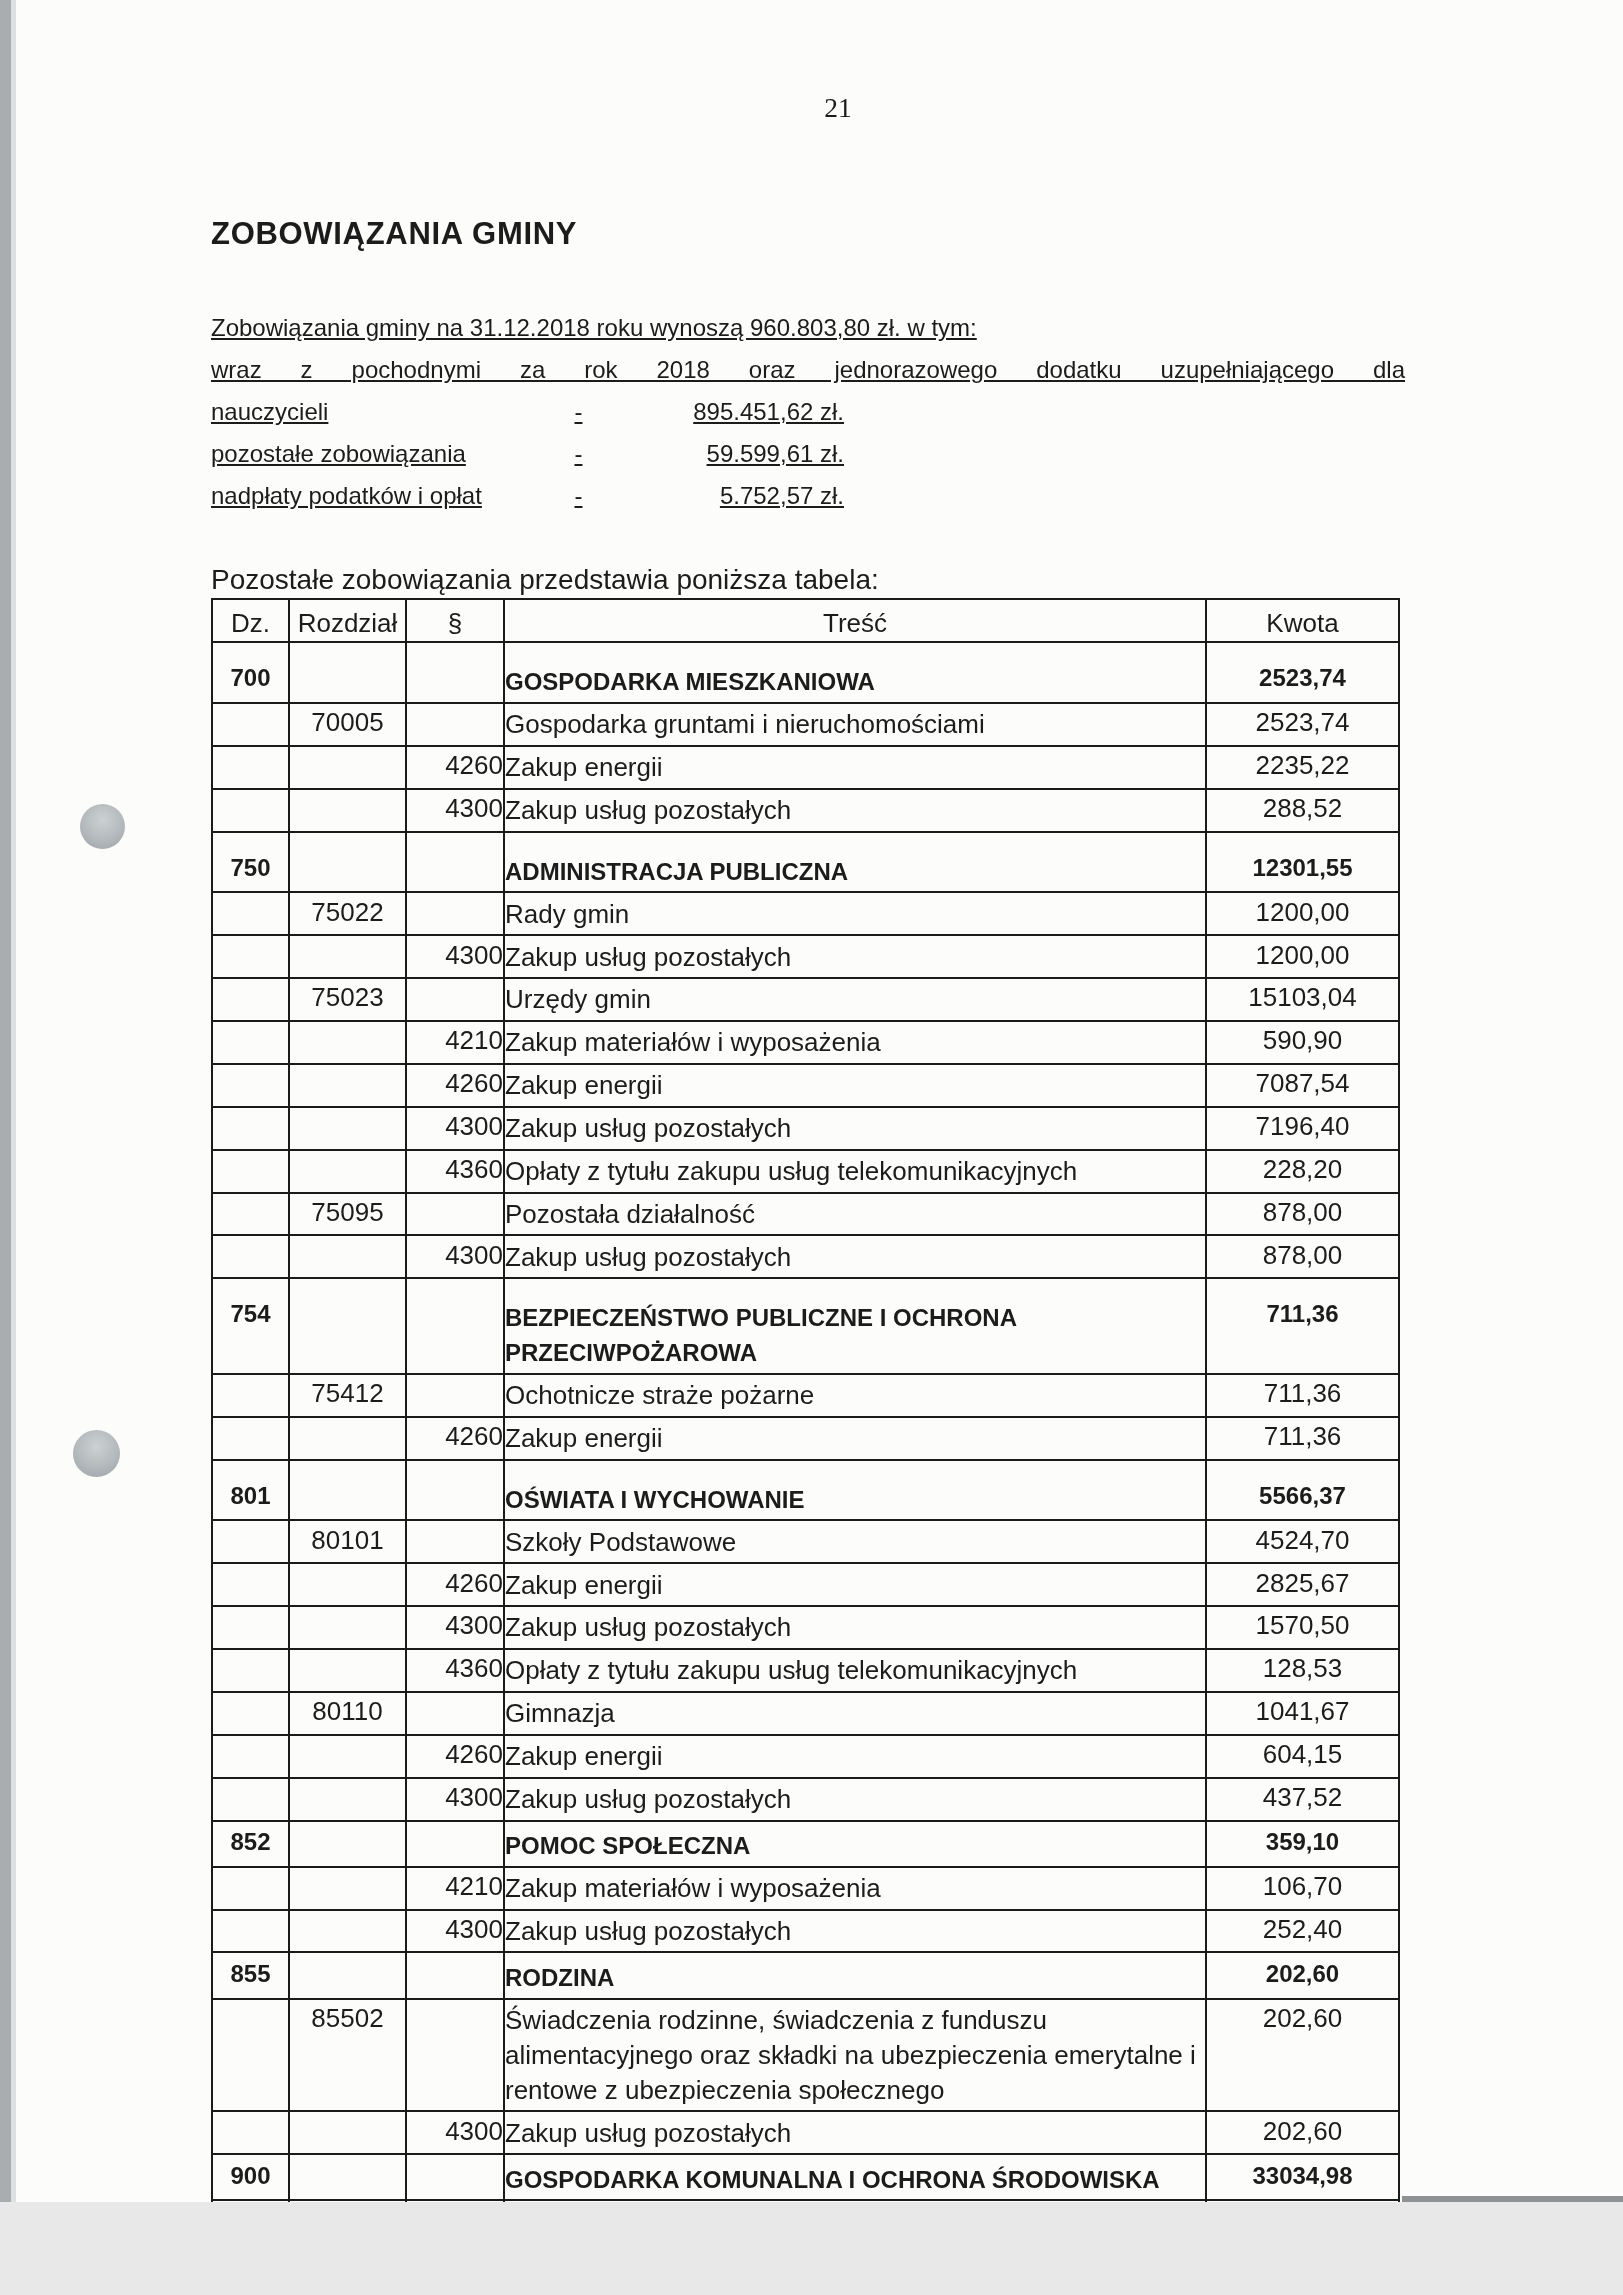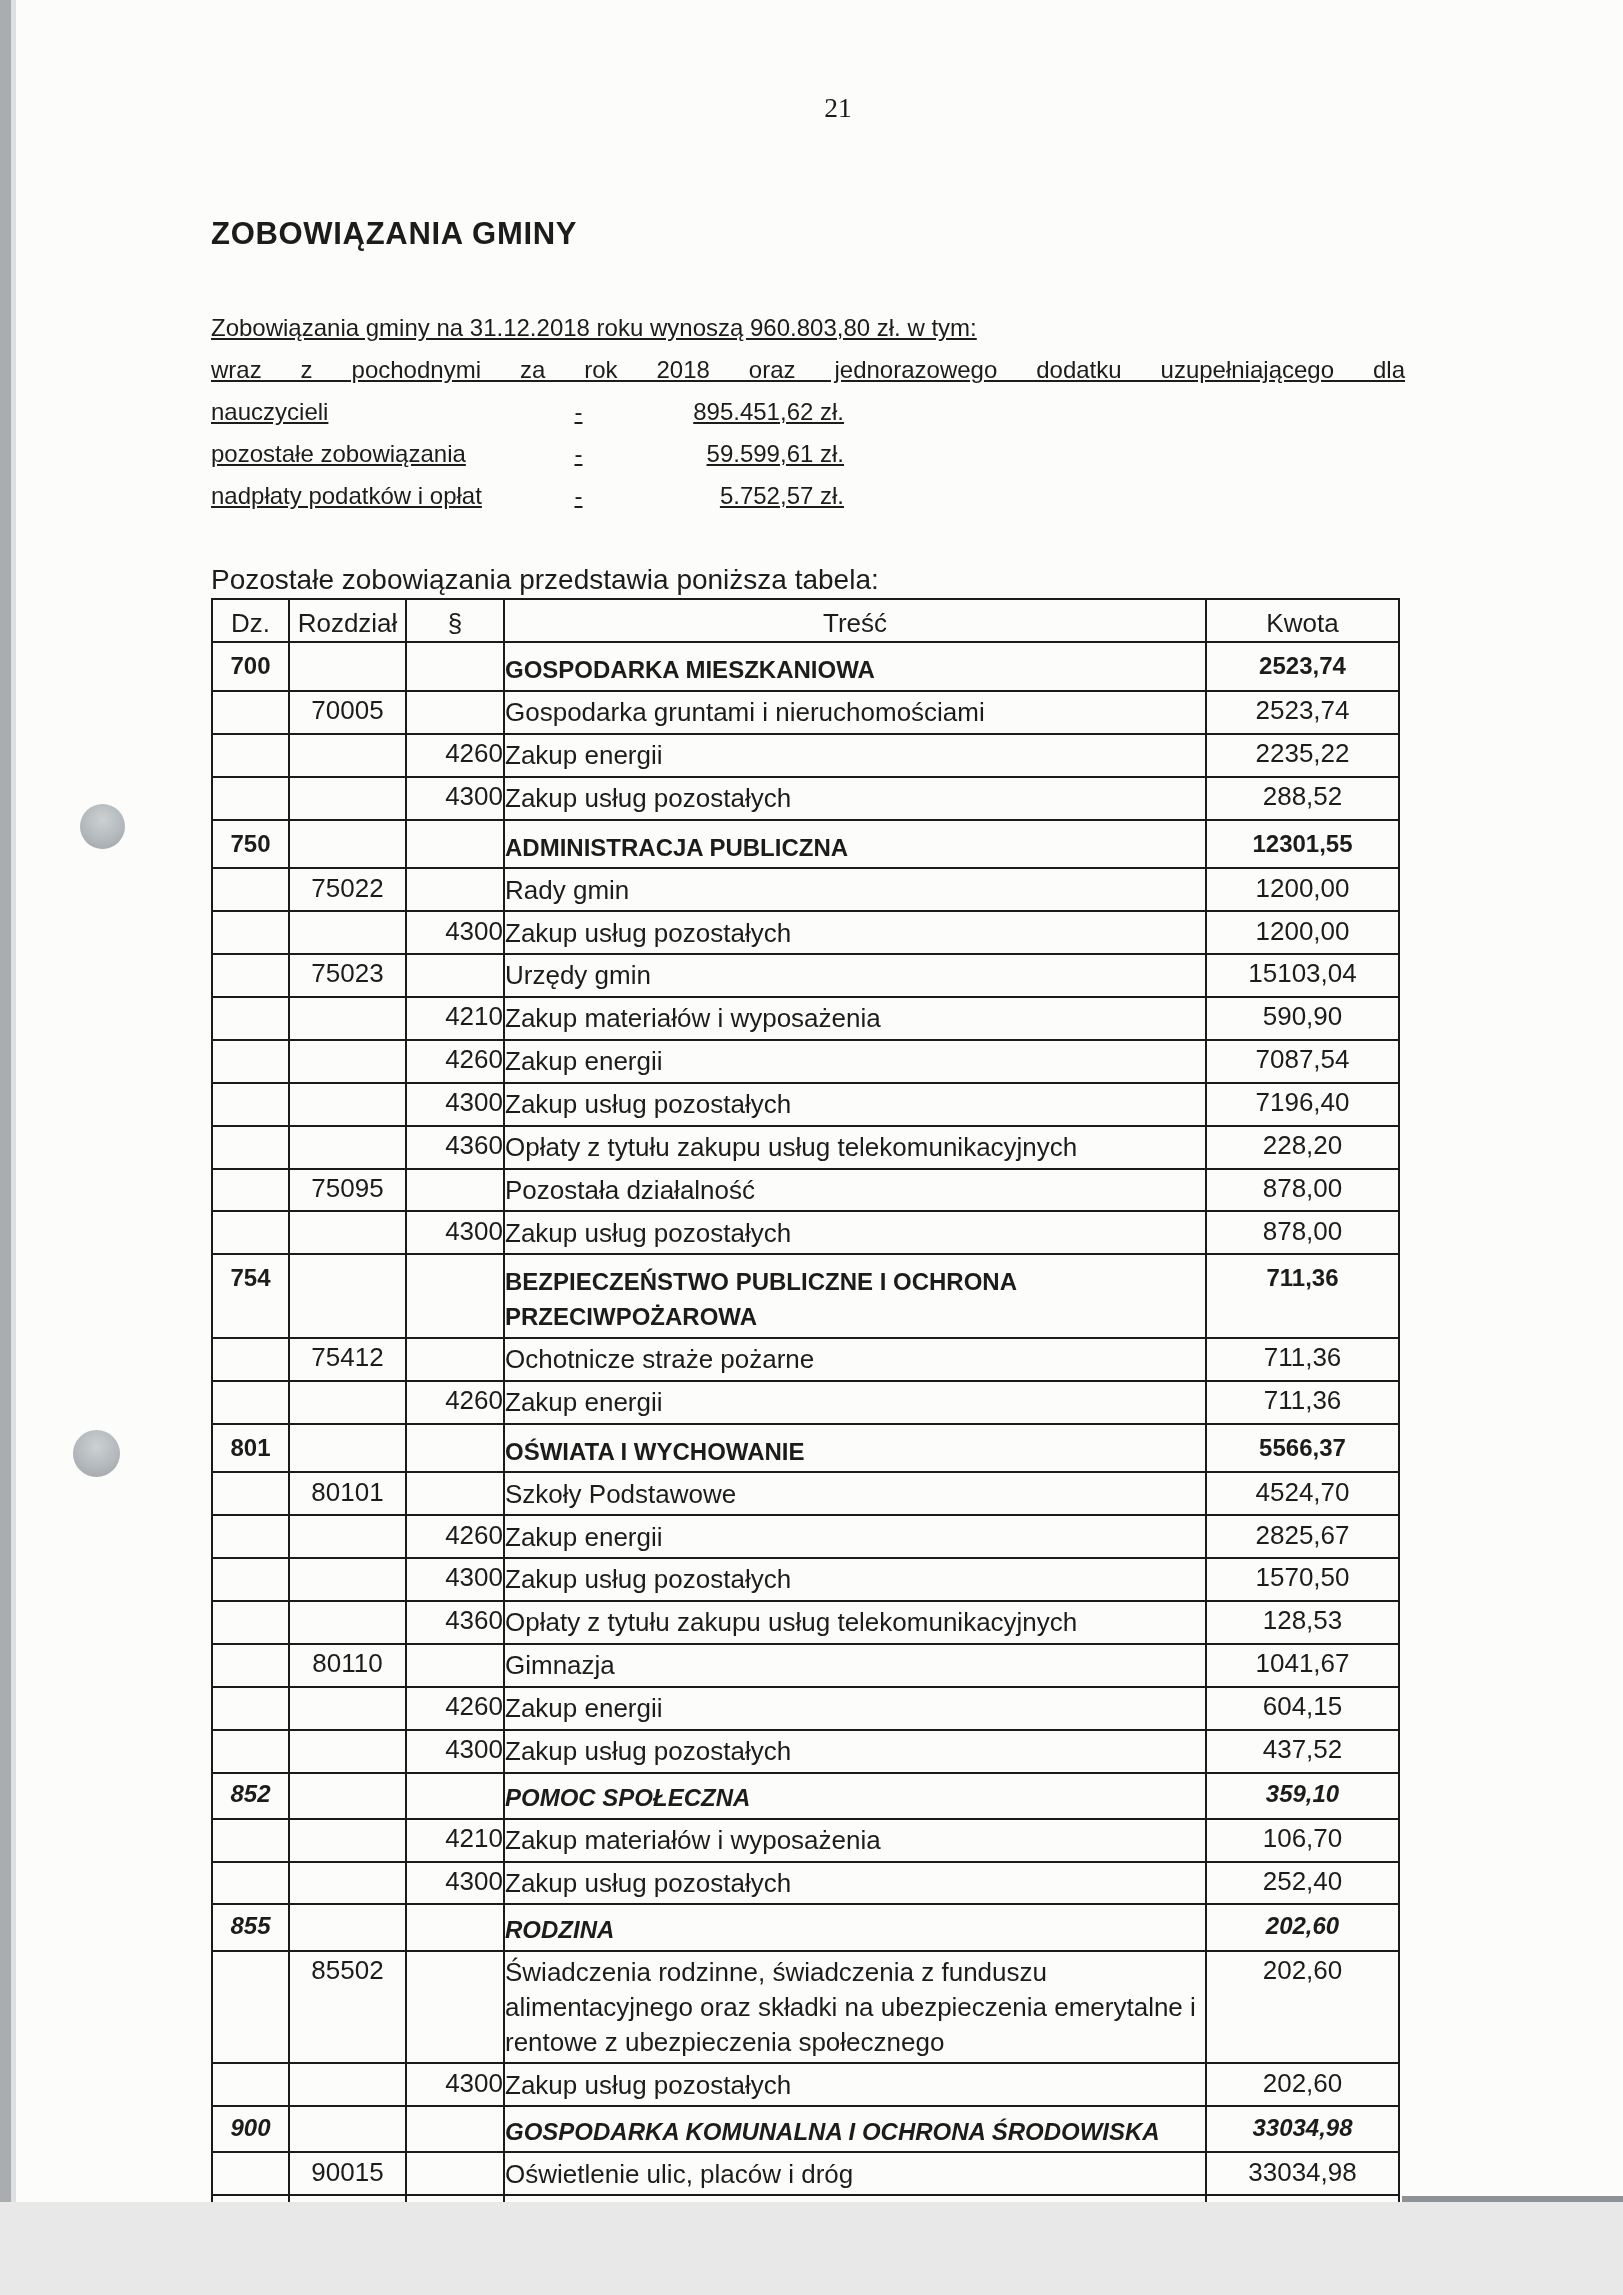--- a/index.html
+++ b/index.html
@@ -47,23 +47,23 @@
     border:2px solid #1b1b1b;
     font-size:26px;
     vertical-align:top;
     padding:3.3px 0 2.6px 0;
     overflow:hidden;
   }
   table.liab tr{height:33px;}
   tr.hdr{height:86px;}
   tr.hdr th{font-weight:normal;text-align:center;padding-top:7.9px;}
   tr.section{height:71px;}
-  tr.section td{font-weight:bold;font-size:24px;padding-top:9px;}
+  tr.section td{font-weight:bold;font-size:24px;padding-top:21px;}
   tr.section2{height:39px;}
-  tr.section2 td{font-weight:bold;font-size:24px;padding-top:6.5px;font-style:italic;}
+  tr.section2 td{font-weight:bold;font-size:24px;padding-top:6.5px;}
   td.dz{text-align:center;font-weight:bold;font-size:25px;}
   td.rozdzial{text-align:center;}
   td.par{text-align:right;padding-right:9.2px;}
   td.tresc{text-align:left;padding-left:9.2px;line-height:35px;}
   td.kwota{text-align:center;padding-right:29.5px;}
 </style>
 </head>
 <body>
 
 <div class="page">

